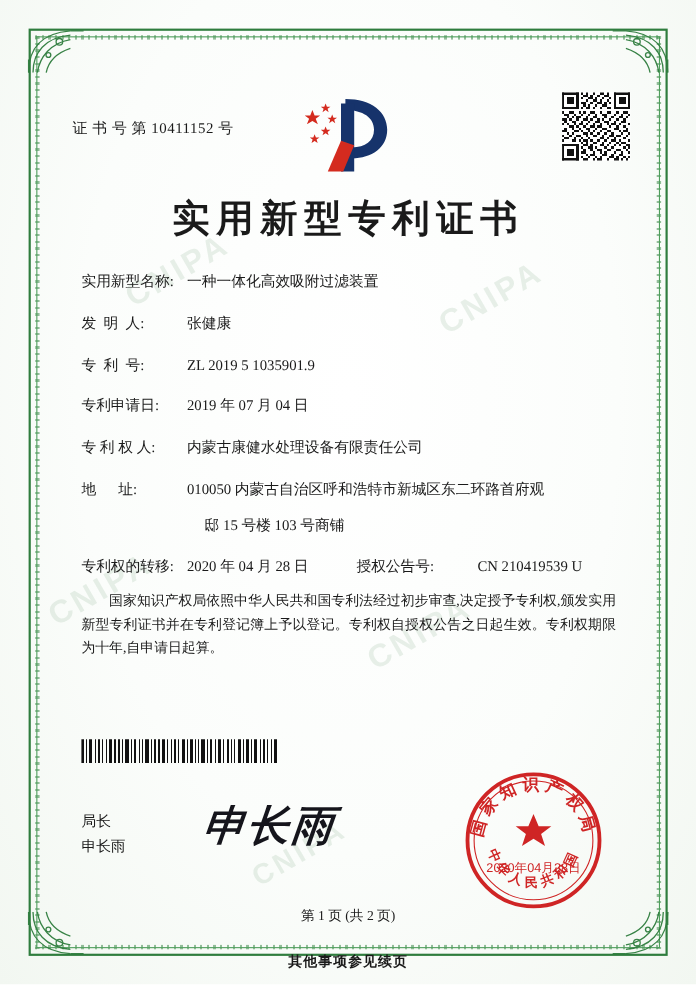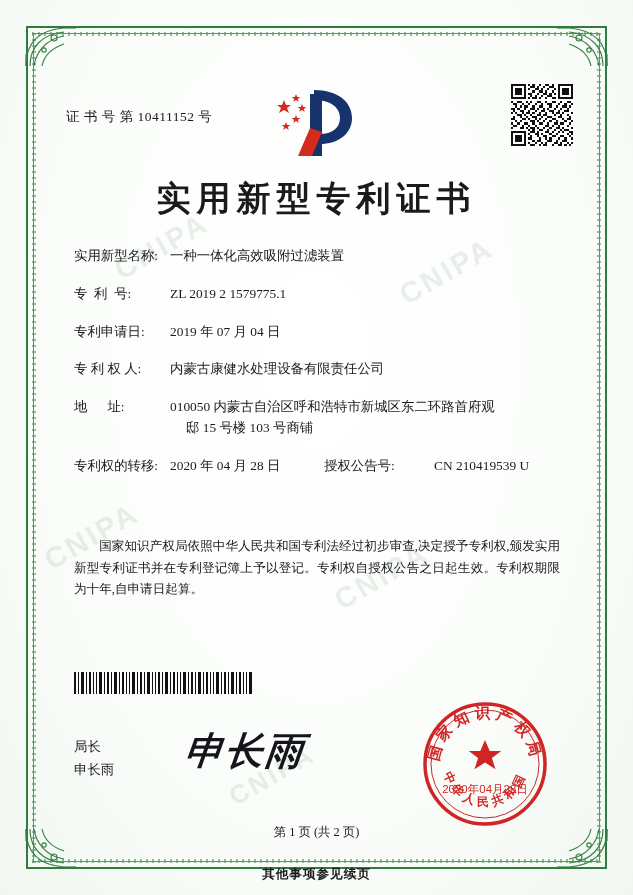--- a/index.html
+++ b/index.html
@@ -147,20 +147,21 @@
     flex: 0 0 96px;
     white-space: pre;
     letter-spacing: 0px;
   }
   .row-value {
     flex: 1 1 auto;
   }
   .row-value .line2 {
     display: block;
     padding-left: 16px;
+    margin-top: 12px;
   }
   .row-split {
     display: flex;
     align-items: flex-start;
     margin-bottom: 13px;
   }
   .split-left {
     display: flex;
     flex: 0 0 250px;
   }
@@ -559,24 +560,28 @@
 
   <div class="title">实用新型专利证书</div>
 
   <div class="fields">
 
     <div class="row">
       <div class="row-label">实用新型名称:</div>
       <div class="row-value">一种一体化高效吸附过滤装置</div>
     </div>
 
+    <div class="row">
+      <div class="row-label">发  明  人:</div>
+      <div class="row-value">张健康</div>
+    </div>
 
     <div class="row">
       <div class="row-label">专  利  号:</div>
-      <div class="row-value">ZL 2019 2 1579775.1</div>
+      <div class="row-value">ZL 2019 5 1035901.9</div>
     </div>
 
     <div class="row">
       <div class="row-label">专利申请日:</div>
       <div class="row-value">2019 年 07 月 04 日</div>
     </div>
 
     <div class="row">
       <div class="row-label">专 利 权 人:</div>
       <div class="row-value">内蒙古康健水处理设备有限责任公司</div>

